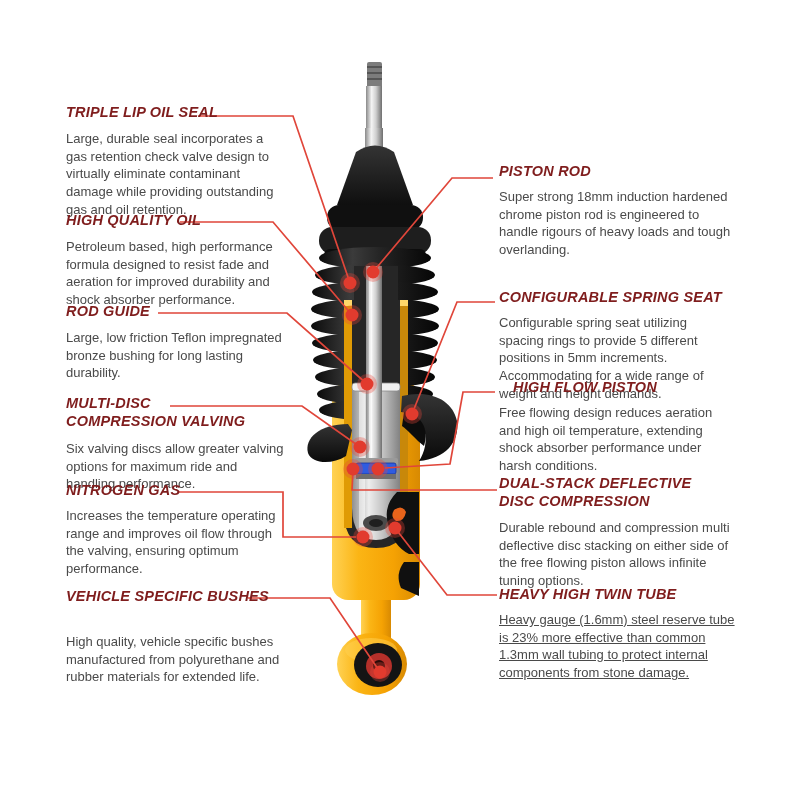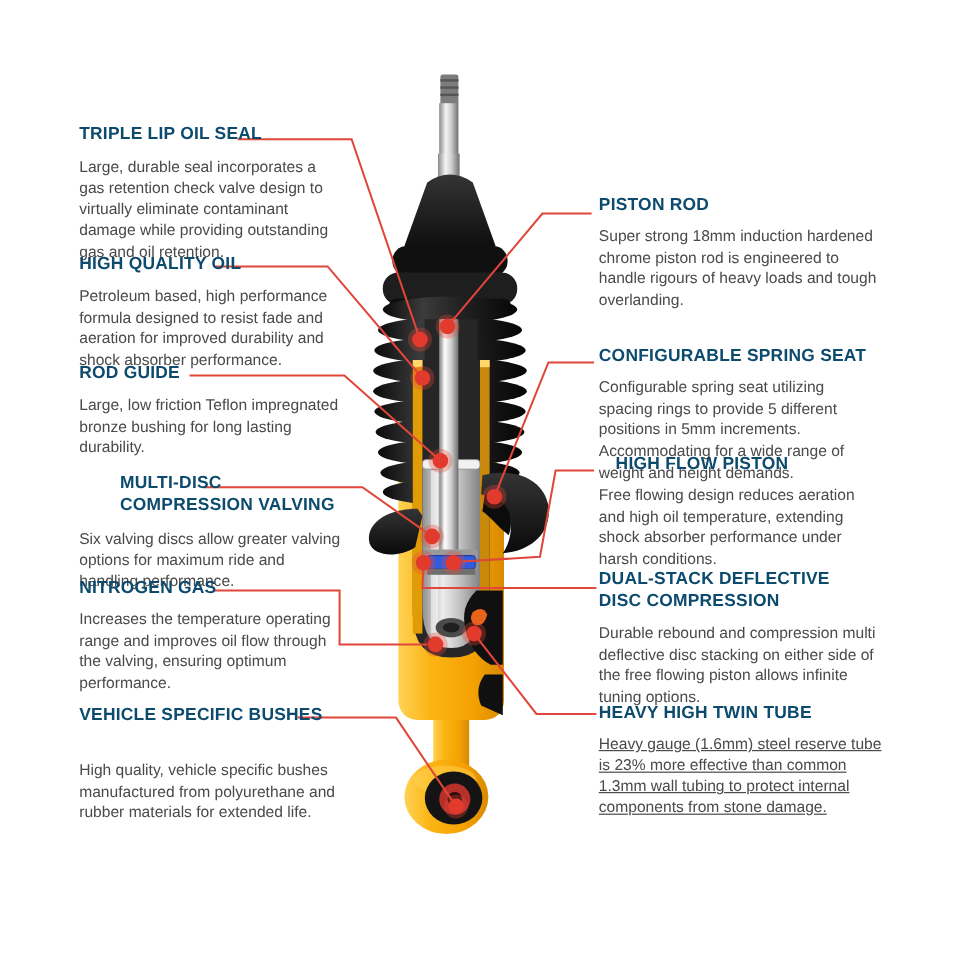--- a/index.html
+++ b/index.html
@@ -2,22 +2,22 @@
 <html><head>
 <meta charset="utf-8">
 <style>
   html,body{margin:0;padding:0;background:#ffffff;}
   #canvas{
     position:relative;width:800px;height:800px;background:#ffffff;overflow:hidden;
     font-family:"Liberation Sans",sans-serif;
   }
   .label{position:absolute;}
   .label-title{
-    font-size:14.5px;font-weight:700;color:#0c4a6e;letter-spacing:.2px;
-    line-height:1.22;white-space:pre-line;
+    font-size:14.5px;font-weight:700;color:#7f1d1d;letter-spacing:.2px;
+    line-height:1.22;white-space:pre-line;font-style:italic;
   }
   .label-body{
     position:absolute;font-size:13px;color:#4a4a4a;line-height:1.36;letter-spacing:0;
   }
   .left-col .label-body{width:218px;}
   .right-col .label-body{width:236px;}
   svg{position:absolute;left:0;top:0;}
 </style>
 </head>
 <body>
@@ -206,21 +206,21 @@
     <div class="label" style="left:66px;top:212px;">
       <div class="label-title">HIGH QUALITY OIL</div>
     </div>
     <div class="label-body" style="left:66px;top:238px;">Petroleum based, high performance formula designed to resist fade and aeration for improved durability and shock absorber performance.</div>
 
     <div class="label" style="left:66px;top:303px;">
       <div class="label-title">ROD GUIDE</div>
     </div>
     <div class="label-body" style="left:66px;top:329px;">Large, low friction Teflon impregnated bronze bushing for long lasting durability.</div>
 
-    <div class="label" style="left:66px;top:395px;margin-left:34px;">
+    <div class="label" style="left:66px;top:395px;">
       <div class="label-title">MULTI-DISC
 COMPRESSION VALVING</div>
     </div>
     <div class="label-body" style="left:66px;top:440px;">Six valving discs allow greater valving options for maximum ride and handling performance.</div>
 
     <div class="label" style="left:66px;top:482px;">
       <div class="label-title">NITROGEN GAS</div>
     </div>
     <div class="label-body" style="left:66px;top:507px;">Increases the temperature operating range and improves oil flow through the valving, ensuring optimum performance.</div>
 

